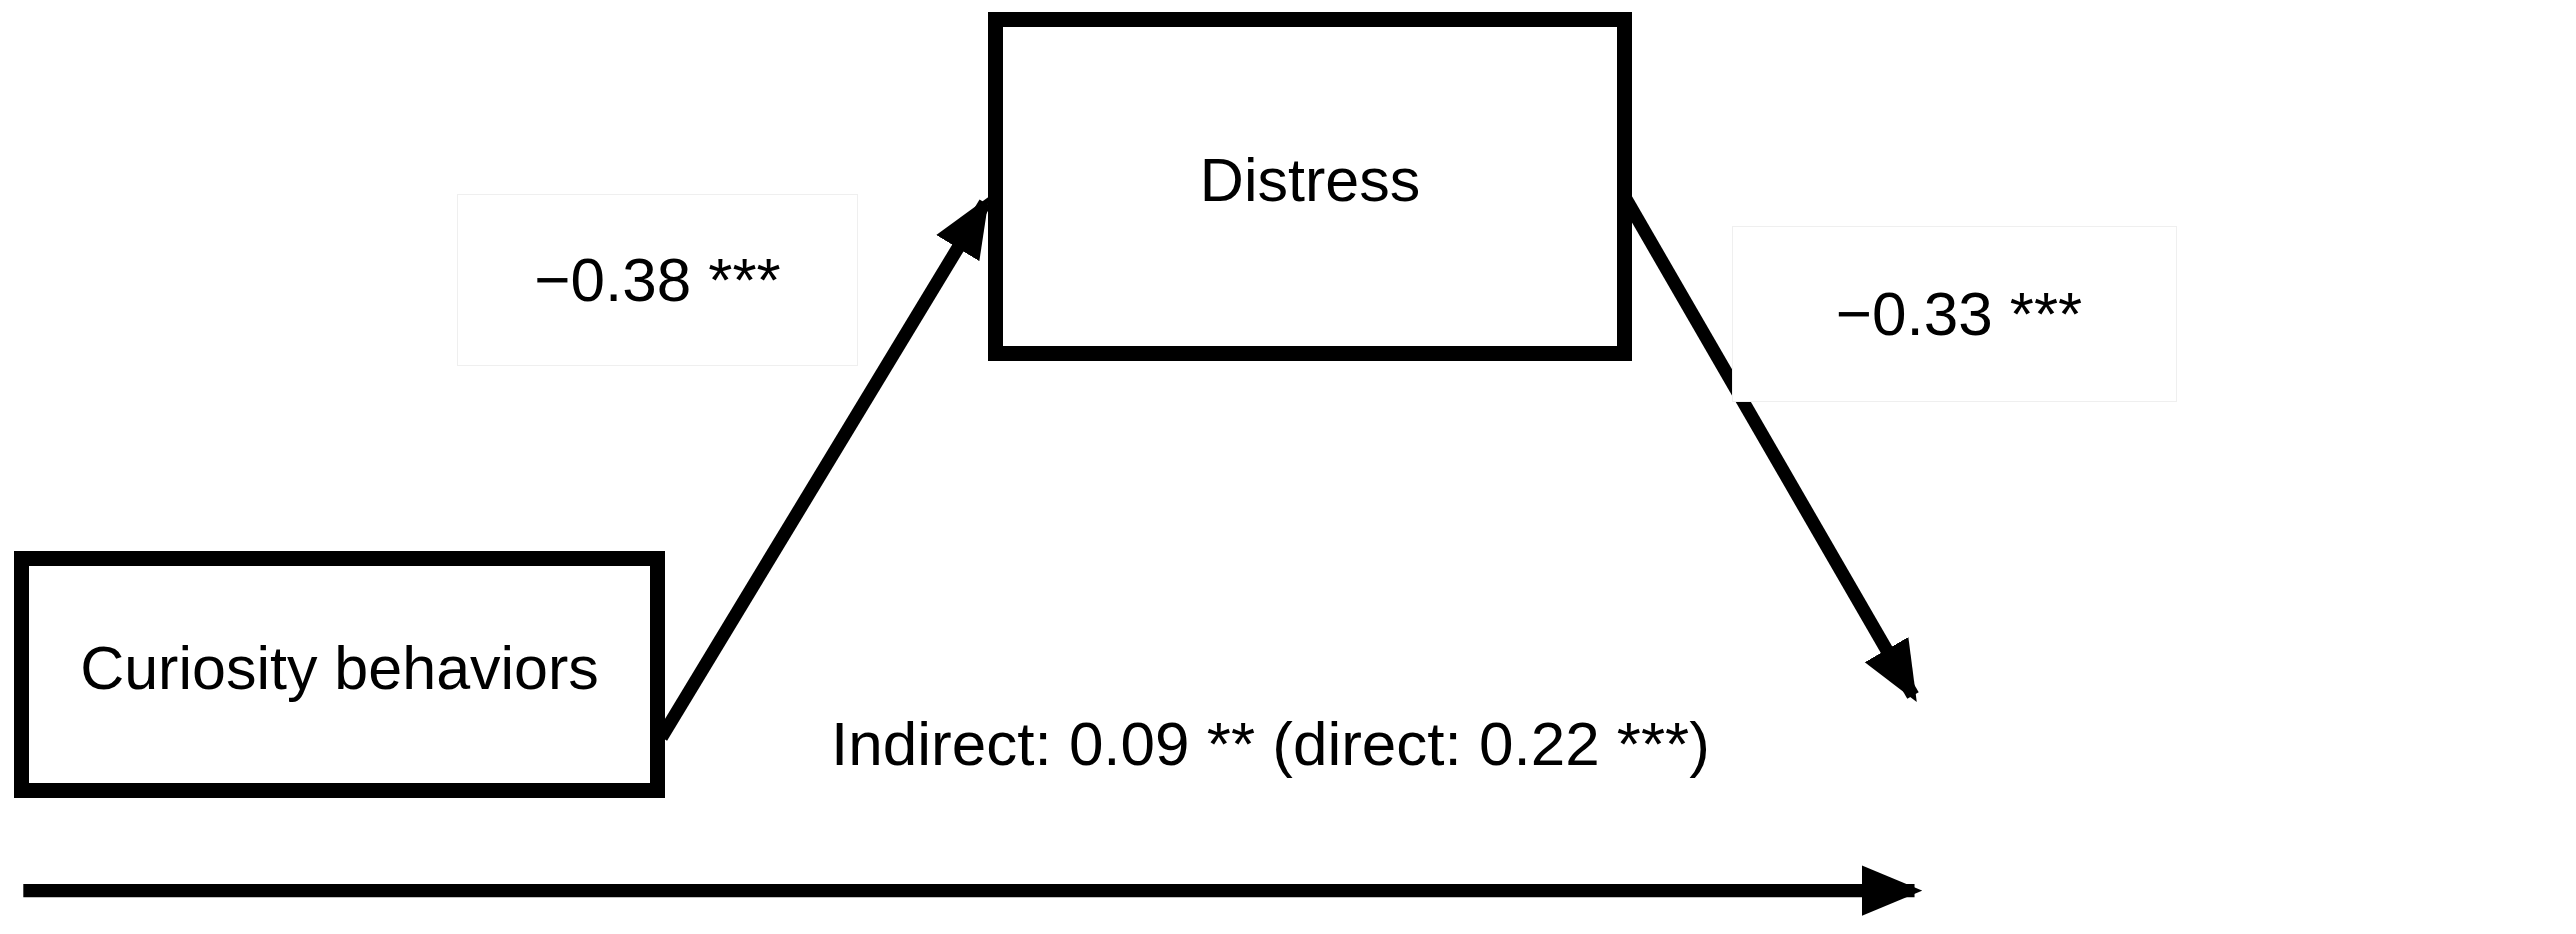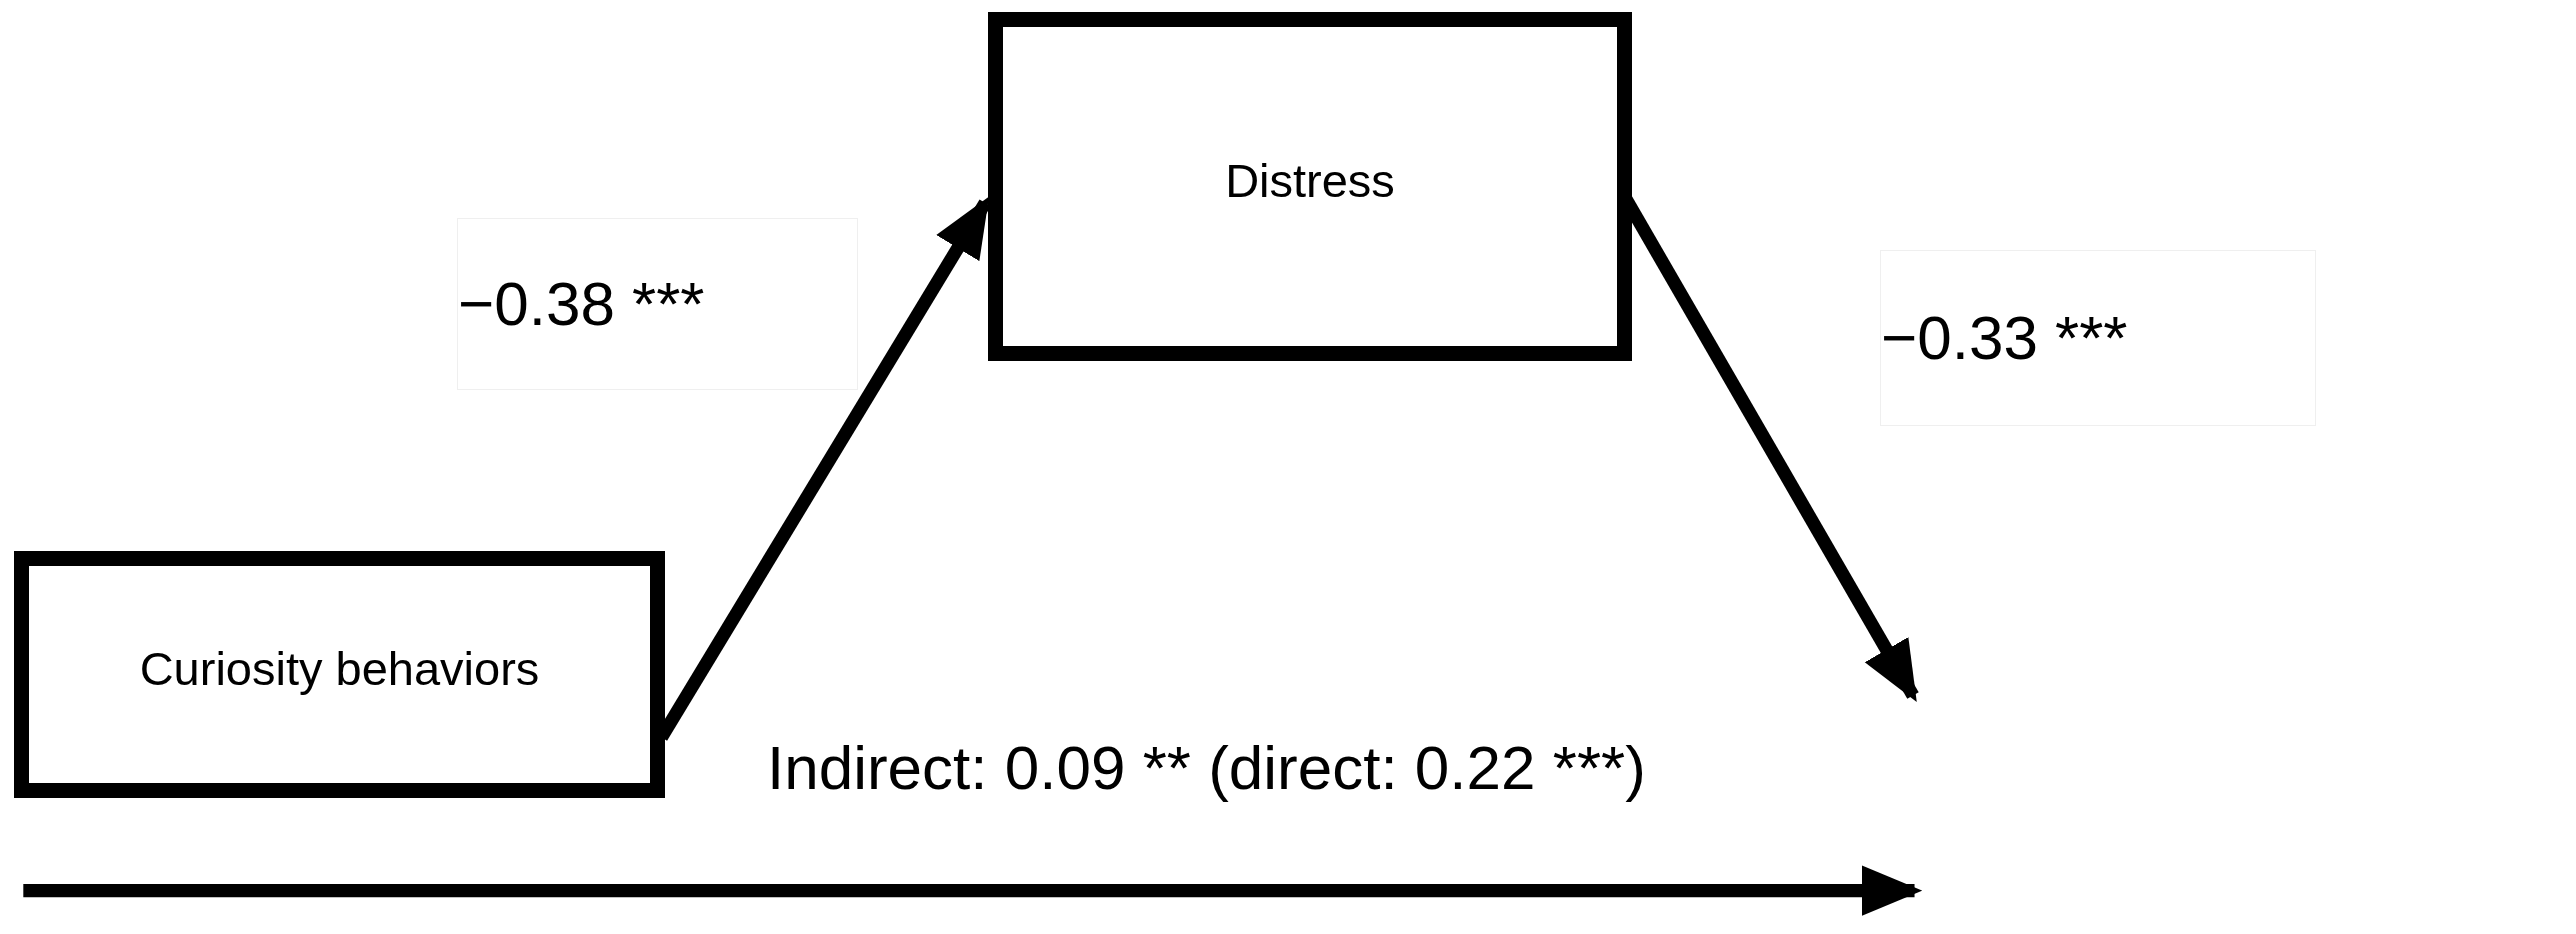--- a/index.html
+++ b/index.html
@@ -29,42 +29,41 @@
     fill: none;
   }
   .node {
     position: absolute;
     box-sizing: border-box;
     border: 15.5px solid #000000;
     background: #ffffff;
     display: flex;
     align-items: center;
     justify-content: center;
-    font-size: 47px;
+    font-size: 61px;
     line-height: 1;
     padding-bottom: 12.4px;
     z-index: 2;
   }
   .node-predictor   { left: 14px;   top: 551px; width: 651px; height: 247px; }
   .node-mediator    { left: 988px; top: 12.4px;  width: 644px; height: 349px; }
   .node-outcome     { left: 1924px; top: 551px; width: 641px; height: 350px; }
   .edge-label {
     position: absolute;
     display: flex;
     align-items: center;
-    justify-content: flex-start;
+    justify-content: center;
     font-size: 62px;
     line-height: 1;
     background: #ffffff;
     z-index: 2;
     white-space: nowrap;
-    margin-top: 24px;
   }
   .label-a { left: 457px;  top: 194px; width: 399px;  height: 170px; border: 1.5px solid #efefef; }
-  .label-b { left: 1880px; top: 226px; width: 434px;  height: 174px; border: 1.5px solid #efefef; }
+  .label-b { left: 1732px; top: 226px; width: 434px;  height: 174px; border: 1.5px solid #efefef; padding-left: 9px; }
   .label-c { left: 767px;  top: 678px; width: 1007px; height: 132px; }
 </style>
 </head>
 <body>
 
 <div class="canvas">
 
   <svg class="arrows-layer" viewBox="0 0 3326 1206" xmlns="http://www.w3.org/2000/svg">
     <defs>
       <marker id="ah" viewBox="0 0 12 10" refX="10.5" refY="5" markerWidth="78" markerHeight="66" markerUnits="userSpaceOnUse" orient="auto">

